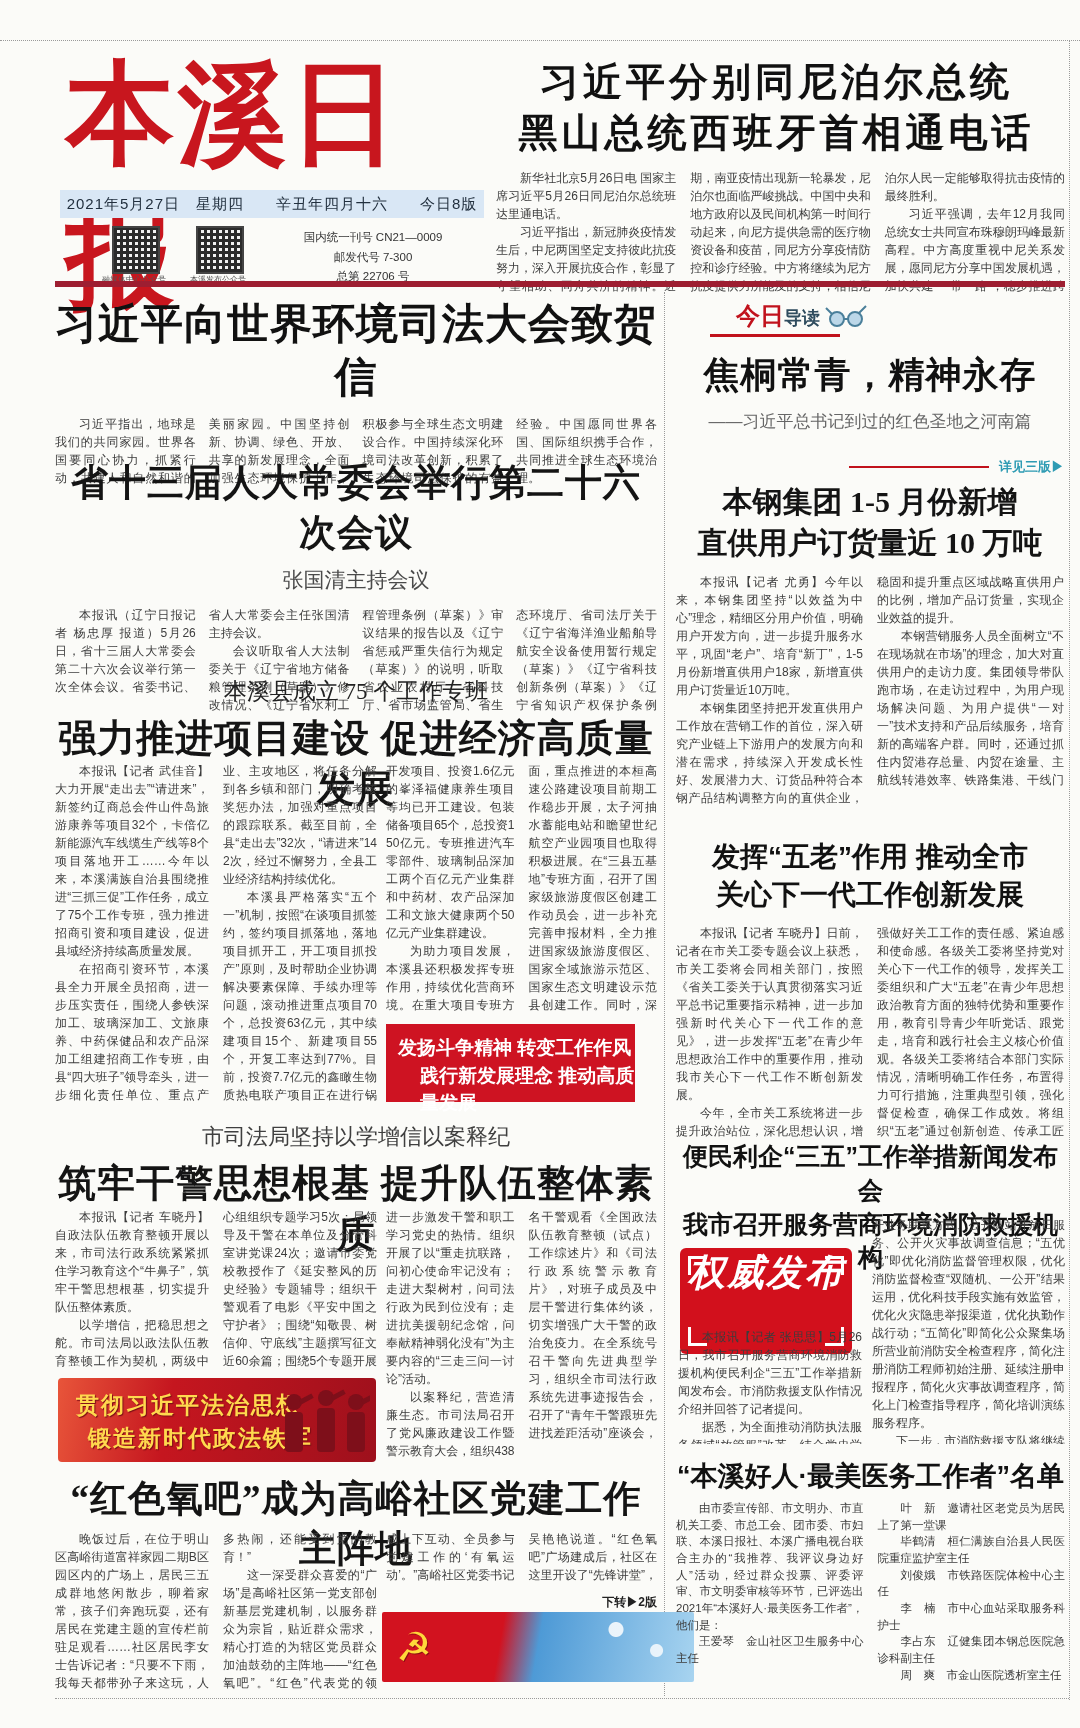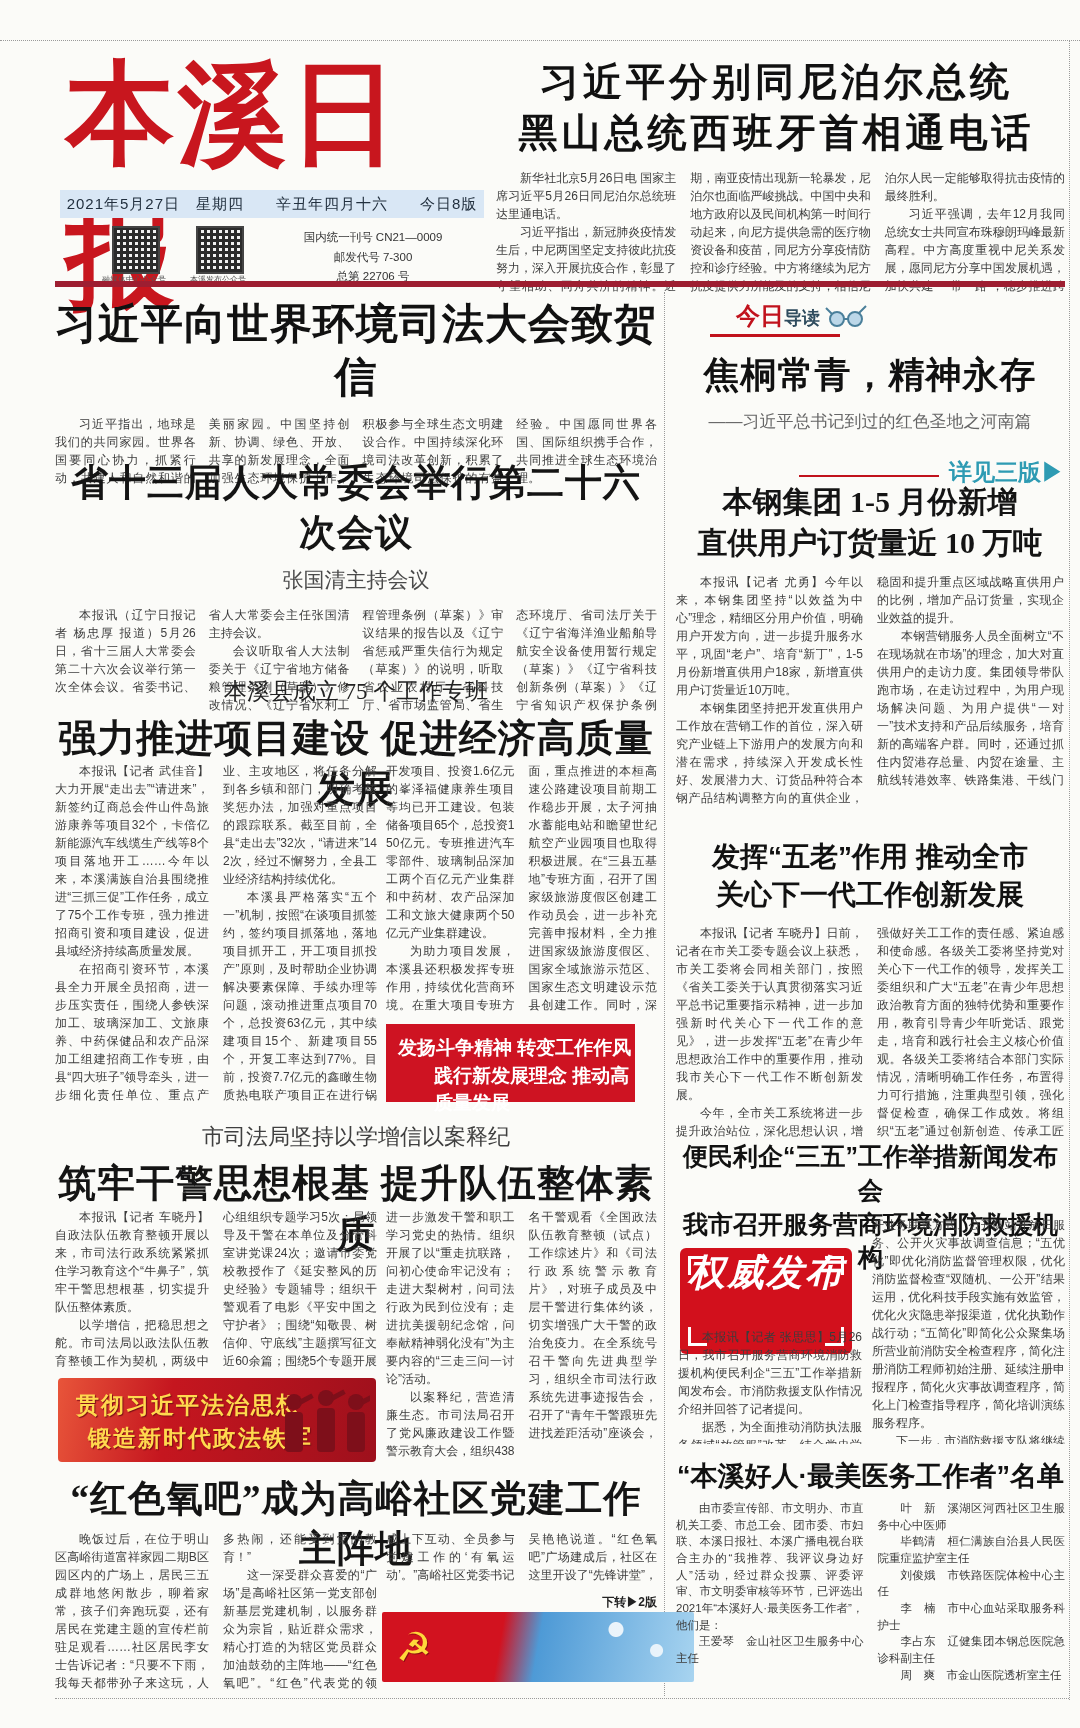--- a/index.html
+++ b/index.html
@@ -110,21 +110,21 @@
         <path d="M2 4 L10 12 M42 2 L32 12" stroke="#4a7f9a" stroke-width="2" fill="none"></path>
         <circle cx="13" cy="15" r="7" fill="#bcd7e8" stroke="#4a7f9a" stroke-width="2"></circle>
         <circle cx="31" cy="15" r="7" fill="#bcd7e8" stroke="#4a7f9a" stroke-width="2"></circle>
         <path d="M20 15 h4" stroke="#4a7f9a" stroke-width="2"></path>
       </svg>
       <div class="redline" style="width:130px;height:3px;display:block;margin-top:2px;margin-left:-26px;"></div>
     </div>
     <div class="hl-sans" style="font-size:36px;margin-top:14px;letter-spacing:1px;">焦桐常青，精神永存</div>
     <div class="subtitle" style="font-size:17px;margin-top:10px;color:#666;">——习近平总书记到过的红色圣地之河南篇</div>
     <div style="text-align:right;margin-top:24px;">
-      <span class="redline" style="width:140px;margin-right:10px;"></span><span class="more-teal" style="font-size:23px;font-family:Liberation Serif, serif;">详见三版▶</span>
+      <span class="redline" style="width:140px;margin-right:10px;"></span><span class="more-teal" style="font-size:13px;font-family:Liberation Serif, serif;">详见三版▶</span>
     </div>
   </div>
 
   <div class="abs" style="left:55px;top:458px;width:602px;">
     <div class="hl-serif" style="font-size:37px;letter-spacing:1px;">省十三届人大常委会举行第二十六次会议</div>
     <div class="subtitle" style="font-size:21px;margin-top:8px;">张国清主持会议</div>
     <div class="art cols4" style="margin-top:12px;height:122px;">
       <p>本报讯（辽宁日报记者 杨忠厚 报道）5月26日，省十三届人大常委会第二十六次会议举行第一次全体会议。省委书记、省人大常委会主任张国清主持会议。</p>
       <p>会议听取省人大法制委关于《辽宁省地方储备粮管理条例（草案）》修改情况、《辽宁省水利工程管理条例（草案）》审议结果的报告以及《辽宁省惩戒严重失信行为规定（草案）》的说明，听取省农业农村厅、省科技厅、省市场监管局、省生态环境厅、省司法厅关于《辽宁省海洋渔业船舶导航安全设备使用暂行规定（草案）》《辽宁省科技创新条例（草案）》《辽宁省知识产权保护条例（草案）》《辽宁省医疗废物管理条例（草案）》《辽宁省人民政府关于提请审议修改和废止部分地方性法规草案的议案》的说明和省财政厅关于财政科技资金投入和使用管理情况报告，听取省人大人选委关于省人大常委会关于重新确定县（市、区）人民代表大会代表名额的决定（草案）和关于确定设区的市、县（市、区）新一届人民代表大会常务委员会组成人员名额的决定（草案）的说明以及人事任免事项的说明，听取省政府、省法院、省检察院关于人事任免事项的说明。会议书面审查了部分设区的市报请批准的地方性法规和决定以及民族自治县报送的单行条例和决定。</p>
 
@@ -153,21 +153,21 @@
     <p>在招商引资环节，本溪县全力开展全员招商，进一步压实责任，围绕人参铁深加工、玻璃深加工、文旅康养、中药保健品和农产品深加工组建招商工作专班，由县“四大班子”领导牵头，进一步细化责任单位、重点产业、主攻地区，将任务分解到各乡镇和部门，明确考核奖惩办法，加强对重点项目的跟踪联系。截至目前，全县“走出去”32次，“请进来”142次，经过不懈努力，全县工业经济结构持续优化。</p>
     <p>本溪县严格落实“五个一”机制，按照“在谈项目抓签约，签约项目抓落地，落地项目抓开工，开工项目抓投产”原则，及时帮助企业协调解决要素保障、手续办理等问题，滚动推进重点项目70个，总投资63亿元，其中续建项目15个、新建项目55个，开复工率达到77%。目前，投资7.7亿元的鑫瞰生物质热电联产项目正在进行锅炉钢架安装，投资3亿元的卡倍亿新能源汽车线缆项目进入施工建设阶段，投资7000万元的华岳精工静压铸造项目加快生产线基础施工，投资1亿元的王晶玻璃二号线“一窑两线”项目、投资3.2亿元的鉴泰玻璃项目、投资3.2亿元的全晶玻璃项目、投资1.6亿元的薛礼城旅游开发项目等均已开工建设。</p>
   </div>
   <div class="abs art cols2" style="left:386px;top:762px;width:271px;height:254px;">
     <p class="noind">开发项目、投资1.6亿元的峯泽福健康养生项目等均已开工建设。包装储备项目65个，总投资150亿元。专班推进汽车零部件、玻璃制品深加工两个百亿元产业集群和中药材、农产品深加工和文旅大健康两个50亿元产业集群建设。</p>
     <p>为助力项目发展，本溪县还积极发挥专班作用，持续优化营商环境。在重大项目专班方面，重点推进的本桓高速公路建设项目前期工作稳步开展，太子河抽水蓄能电站和瞻望世纪航空产业园项目也取得积极进展。在“三县五基地”专班方面，召开了国家级旅游度假区创建工作动员会，进一步补充完善申报材料，全力推进国家级旅游度假区、国家全域旅游示范区、国家生态文明建设示范县创建工作。同时，深入开展“我是本溪县人，人人都是营商环境”行动，继续实施“三上门三问三送”活动，全面推进项目管家制度，帮助项目企业解决实际问题68个。深化“放管服”改革，开展了100个“一件事一次办”联办事项审批流程编制工作，推进“一网通办”“一网统管”。推进诚信建设，坚决查处破坏和影响营商环境行为。</p>
   </div>
 
   <div class="abs banner-red" style="left:386px;top:1024px;width:249px;height:68px;padding-top:10px;">
     <div style="font-size:19px;padding-left:12px;line-height:1.45;">发扬斗争精神  转变工作作风</div>
-    <div style="font-size:19px;padding-left:48px;line-height:1.45;">践行新发展理念  推动高质量发展</div>
+    <div style="font-size:19px;padding-left:34px;line-height:1.45;">践行新发展理念  推动高质量发展</div>
   </div>
 
   <div class="abs" style="left:676px;top:838px;width:388px;">
     <div class="hl-sans" style="font-size:28px;line-height:1.35;">
       <div>发挥“五老”作用 推动全市</div>
       <div>关心下一代工作创新发展</div>
     </div>
     <div class="art cols2" style="margin-top:10px;height:216px;">
       <p>本报讯【记者 车晓丹】日前，记者在市关工委专题会议上获悉，市关工委将会同相关部门，按照《省关工委关于认真贯彻落实习近平总书记重要指示精神，进一步加强新时代关心下一代工作的意见》，进一步发挥“五老”在青少年思想政治工作中的重要作用，推动我市关心下一代工作不断创新发展。</p>
       <p>今年，全市关工系统将进一步提升政治站位，深化思想认识，增强做好关工工作的责任感、紧迫感和使命感。各级关工委将坚持党对关心下一代工作的领导，发挥关工委组织和广大“五老”在青少年思想政治教育方面的独特优势和重要作用，教育引导青少年听党话、跟党走，培育和践行社会主义核心价值观。各级关工委将结合本部门实际情况，清晰明确工作任务，布置得力可行措施，注重典型引领，强化督促检查，确保工作成效。将组织“五老”通过创新创造、传承工匠精神等方式参与学校教育教学工作，参与新时代学雷锋活动和学雷锋志愿服务活动，开展关心关爱留守儿童、困境儿童等特殊群体成长活动，共同促进青少年全面成长发展。</p>
@@ -241,21 +241,21 @@
   <div class="abs" style="left:386px;top:1594px;width:271px;text-align:right;font-size:12px;font-weight:bold;color:#222;">下转▶2版</div>
 
   <div class="abs flag-banner" style="left:382px;top:1612px;width:312px;height:70px;">
     <span class="emblem">☭</span>
   </div>
 
   <div class="abs hl-sans" style="left:676px;top:1458px;width:389px;font-size:27px;">“本溪好人·最美医务工作者”名单</div>
   <div class="abs art cols2 entry-list" style="left:676px;top:1500px;width:389px;height:198px;">
     <p>由市委宣传部、市文明办、市直机关工委、市总工会、团市委、市妇联、本溪日报社、本溪广播电视台联合主办的“我推荐、我评议身边好人”活动，经过群众投票、评委评审、市文明委审核等环节，已评选出2021年“本溪好人·最美医务工作者”，他们是：</p>
     <p>王爱琴　金山社区卫生服务中心主任</p>
-    <p>叶　新　溪湖区河西社区卫生服务中心中医师</p>
+    <p>叶　新　邀请社区老党员为居民上了第一堂课</p>
     <p>毕鹤清　桓仁满族自治县人民医院重症监护室主任</p>
     <p>刘俊娥　市铁路医院体检中心主任</p>
     <p>李　楠　市中心血站采取服务科护士</p>
     <p>李占东　辽健集团本钢总医院急诊科副主任</p>
     <p>周　爽　市金山医院透析室主任</p>
 
   </div>
 
 </div>
 

